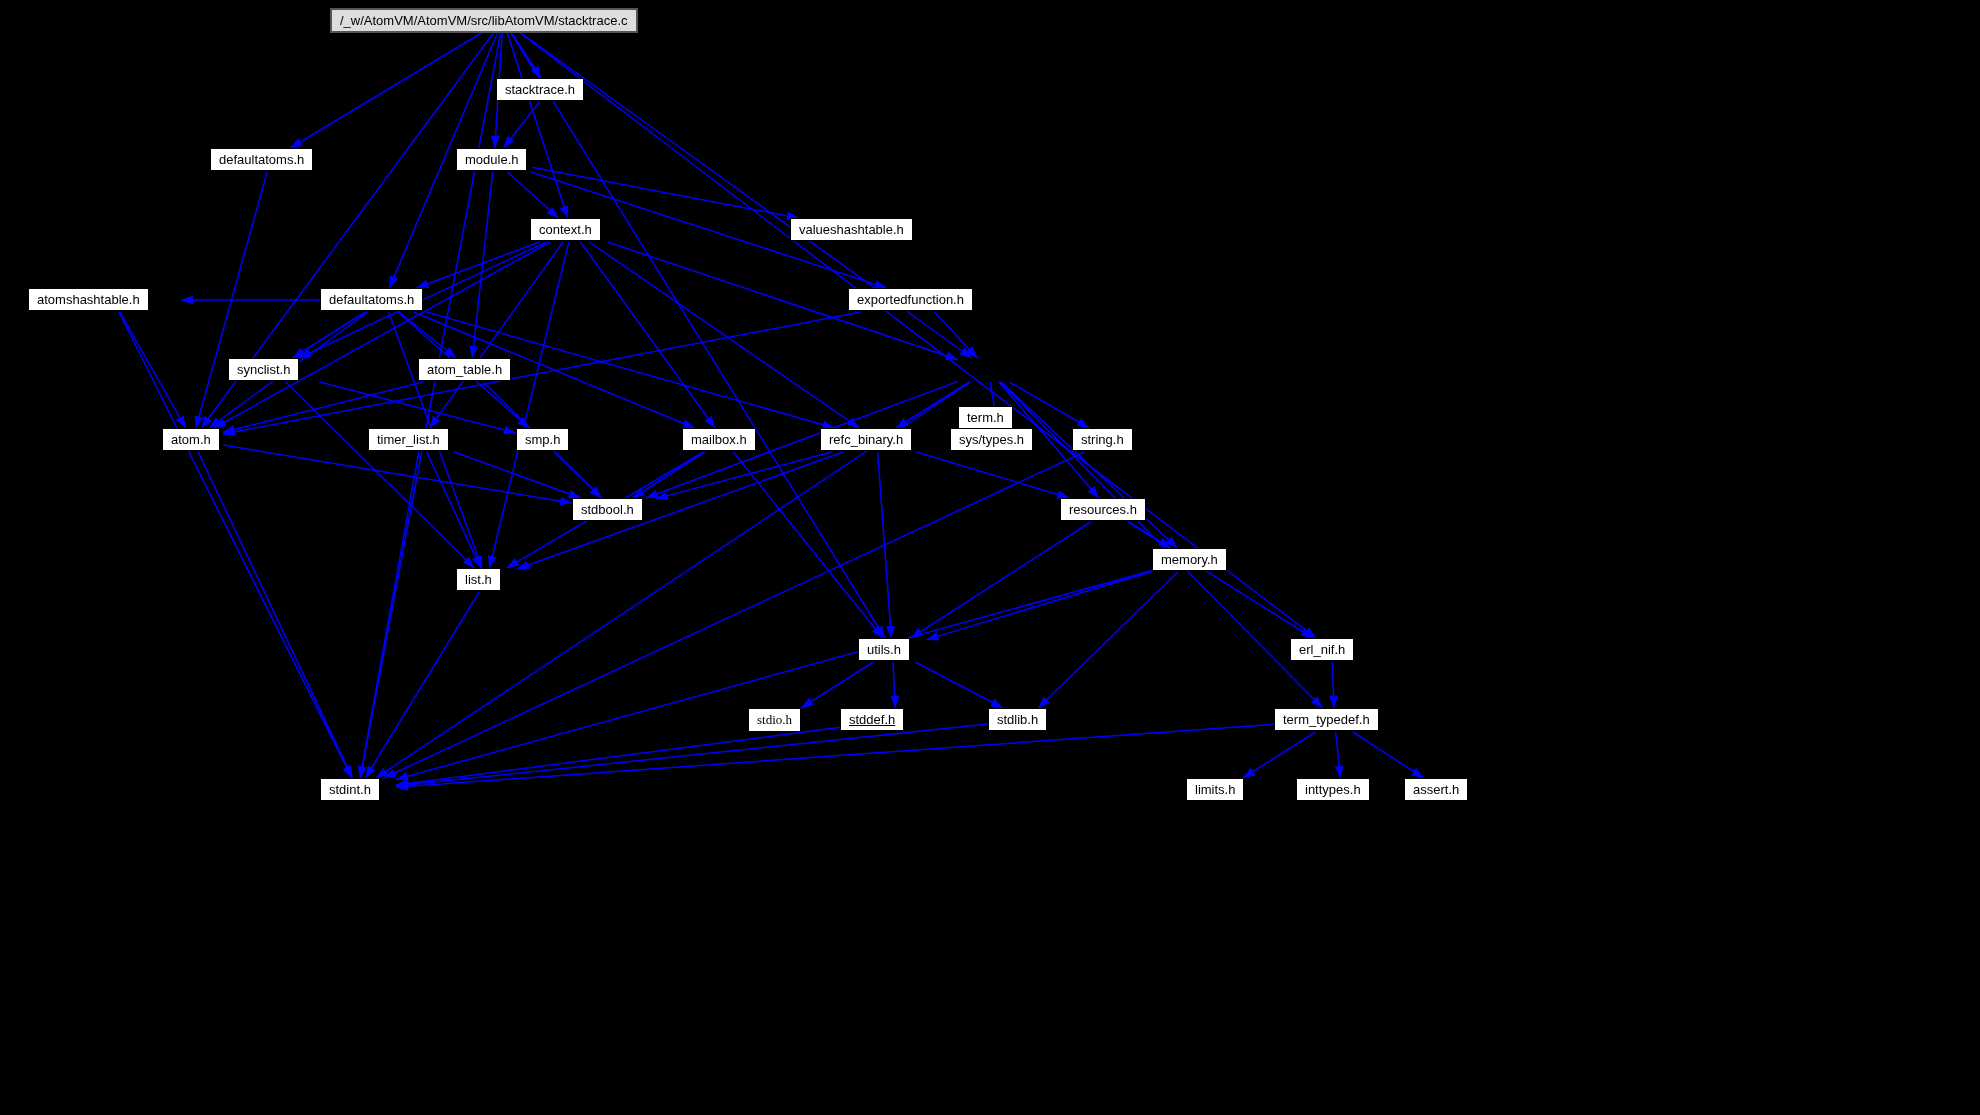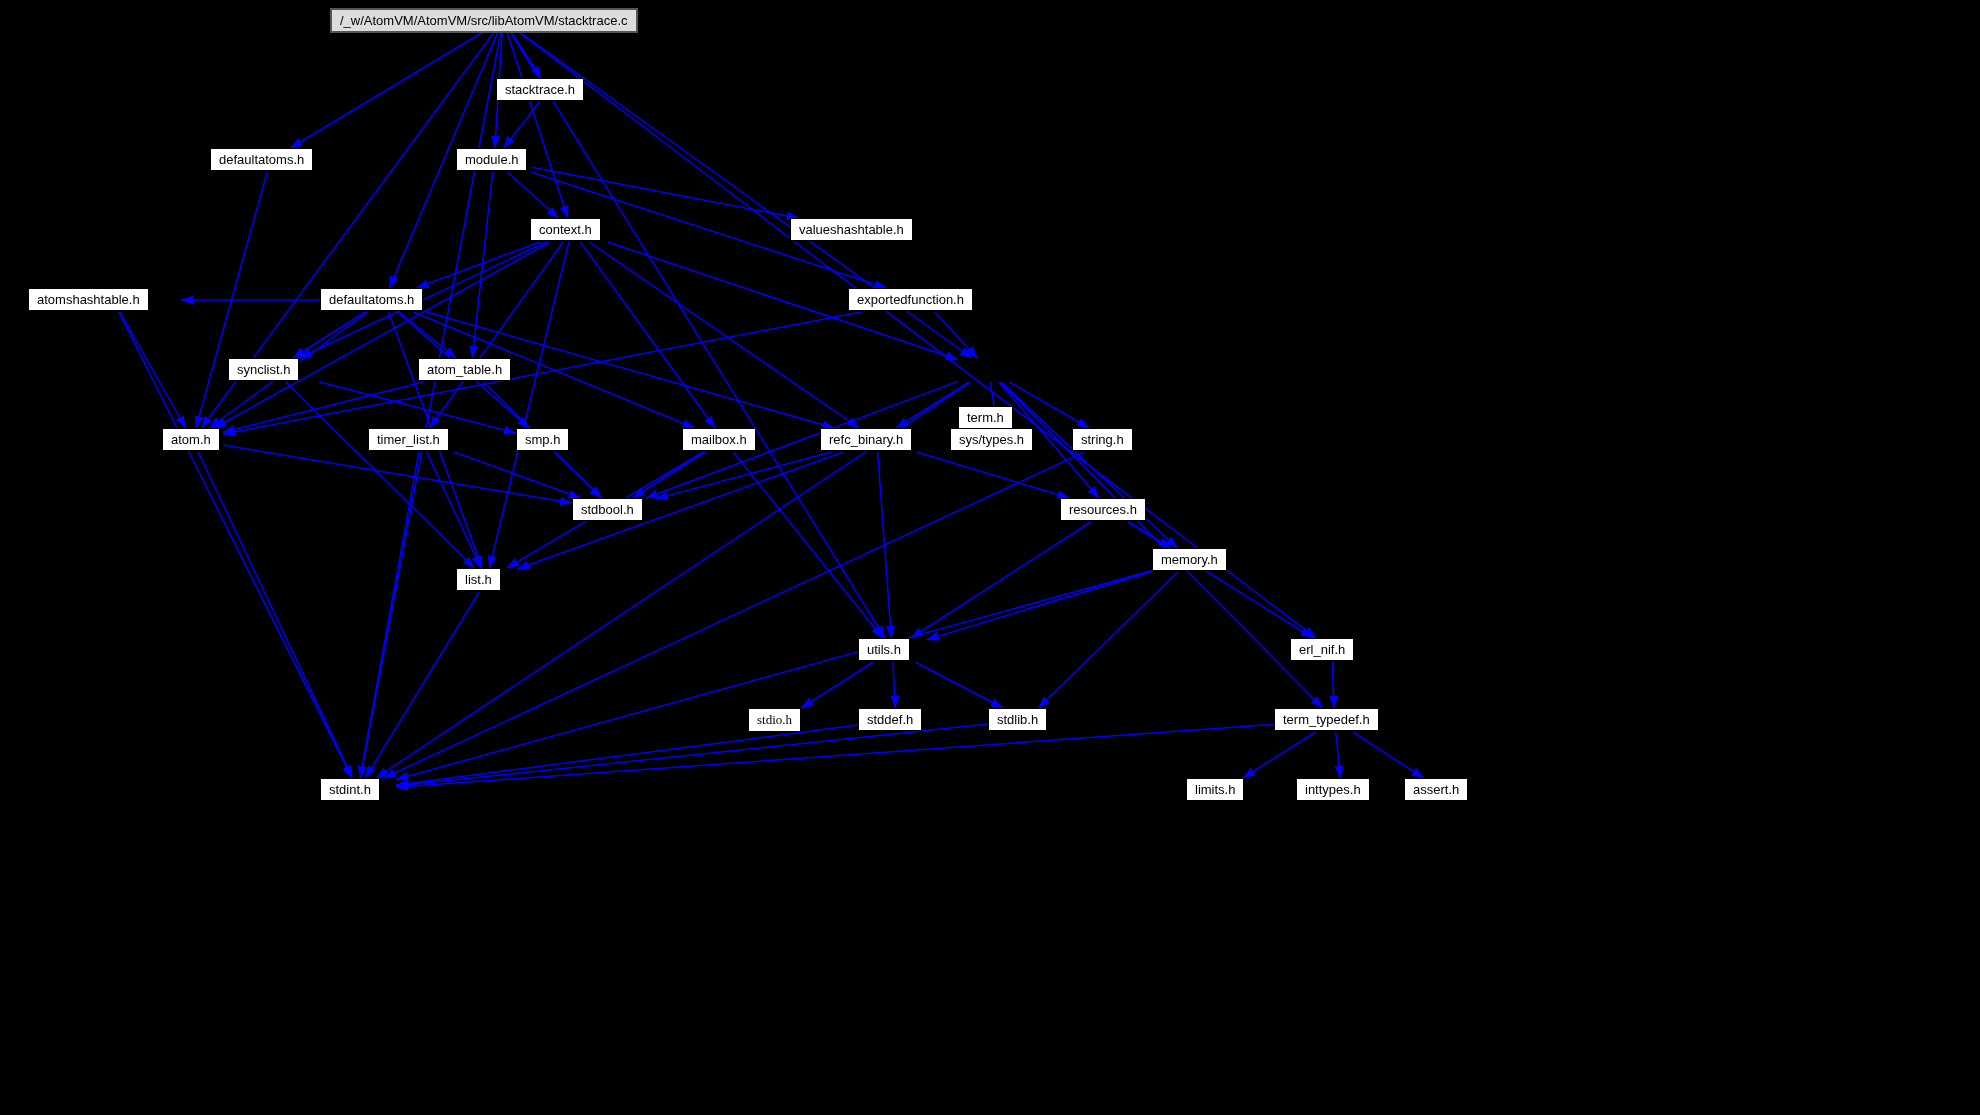--- a/index.html
+++ b/index.html
@@ -142,20 +142,20 @@
     <div class="node-box" style="left: 820px; top: 428px;">refc_binary.h</div>
     <div class="node-box" style="left: 950px; top: 428px;">sys/types.h</div>
     <div class="node-box" style="left: 1072px; top: 428px;">string.h</div>
     <div class="node-box" style="left: 572px; top: 498px;">stdbool.h</div>
     <div class="node-box" style="left: 1060px; top: 498px;">resources.h</div>
     <div class="node-box" style="left: 456px; top: 568px; text-align: right;">list.h</div>
     <div class="node-box" style="left: 1152px; top: 548px;">memory.h</div>
     <div class="node-box" style="left: 858px; top: 638px;">utils.h</div>
     <div class="node-box" style="left: 1290px; top: 638px;">erl_nif.h</div>
     <div class="node-box" style="left: 748px; top: 708px; font-family: Liberation Serif, serif;">stdio.h</div>
-    <div class="node-box" style="left: 858px; top: 708px;">stddef.h</div>
+    <div class="node-box" style="left: 840px; top: 708px; text-decoration: underline;">stddef.h</div>
     <div class="node-box" style="left: 988px; top: 708px;">stdlib.h</div>
     <div class="node-box" style="left: 1274px; top: 708px;">term_typedef.h</div>
     <div class="node-box" style="left: 320px; top: 778px;">stdint.h</div>
     <div class="node-box" style="left: 1186px; top: 778px;">limits.h</div>
     <div class="node-box" style="left: 1296px; top: 778px;">inttypes.h</div>
     <div class="node-box" style="left: 1404px; top: 778px;">assert.h</div>
   </div>
 
 </body></html>

